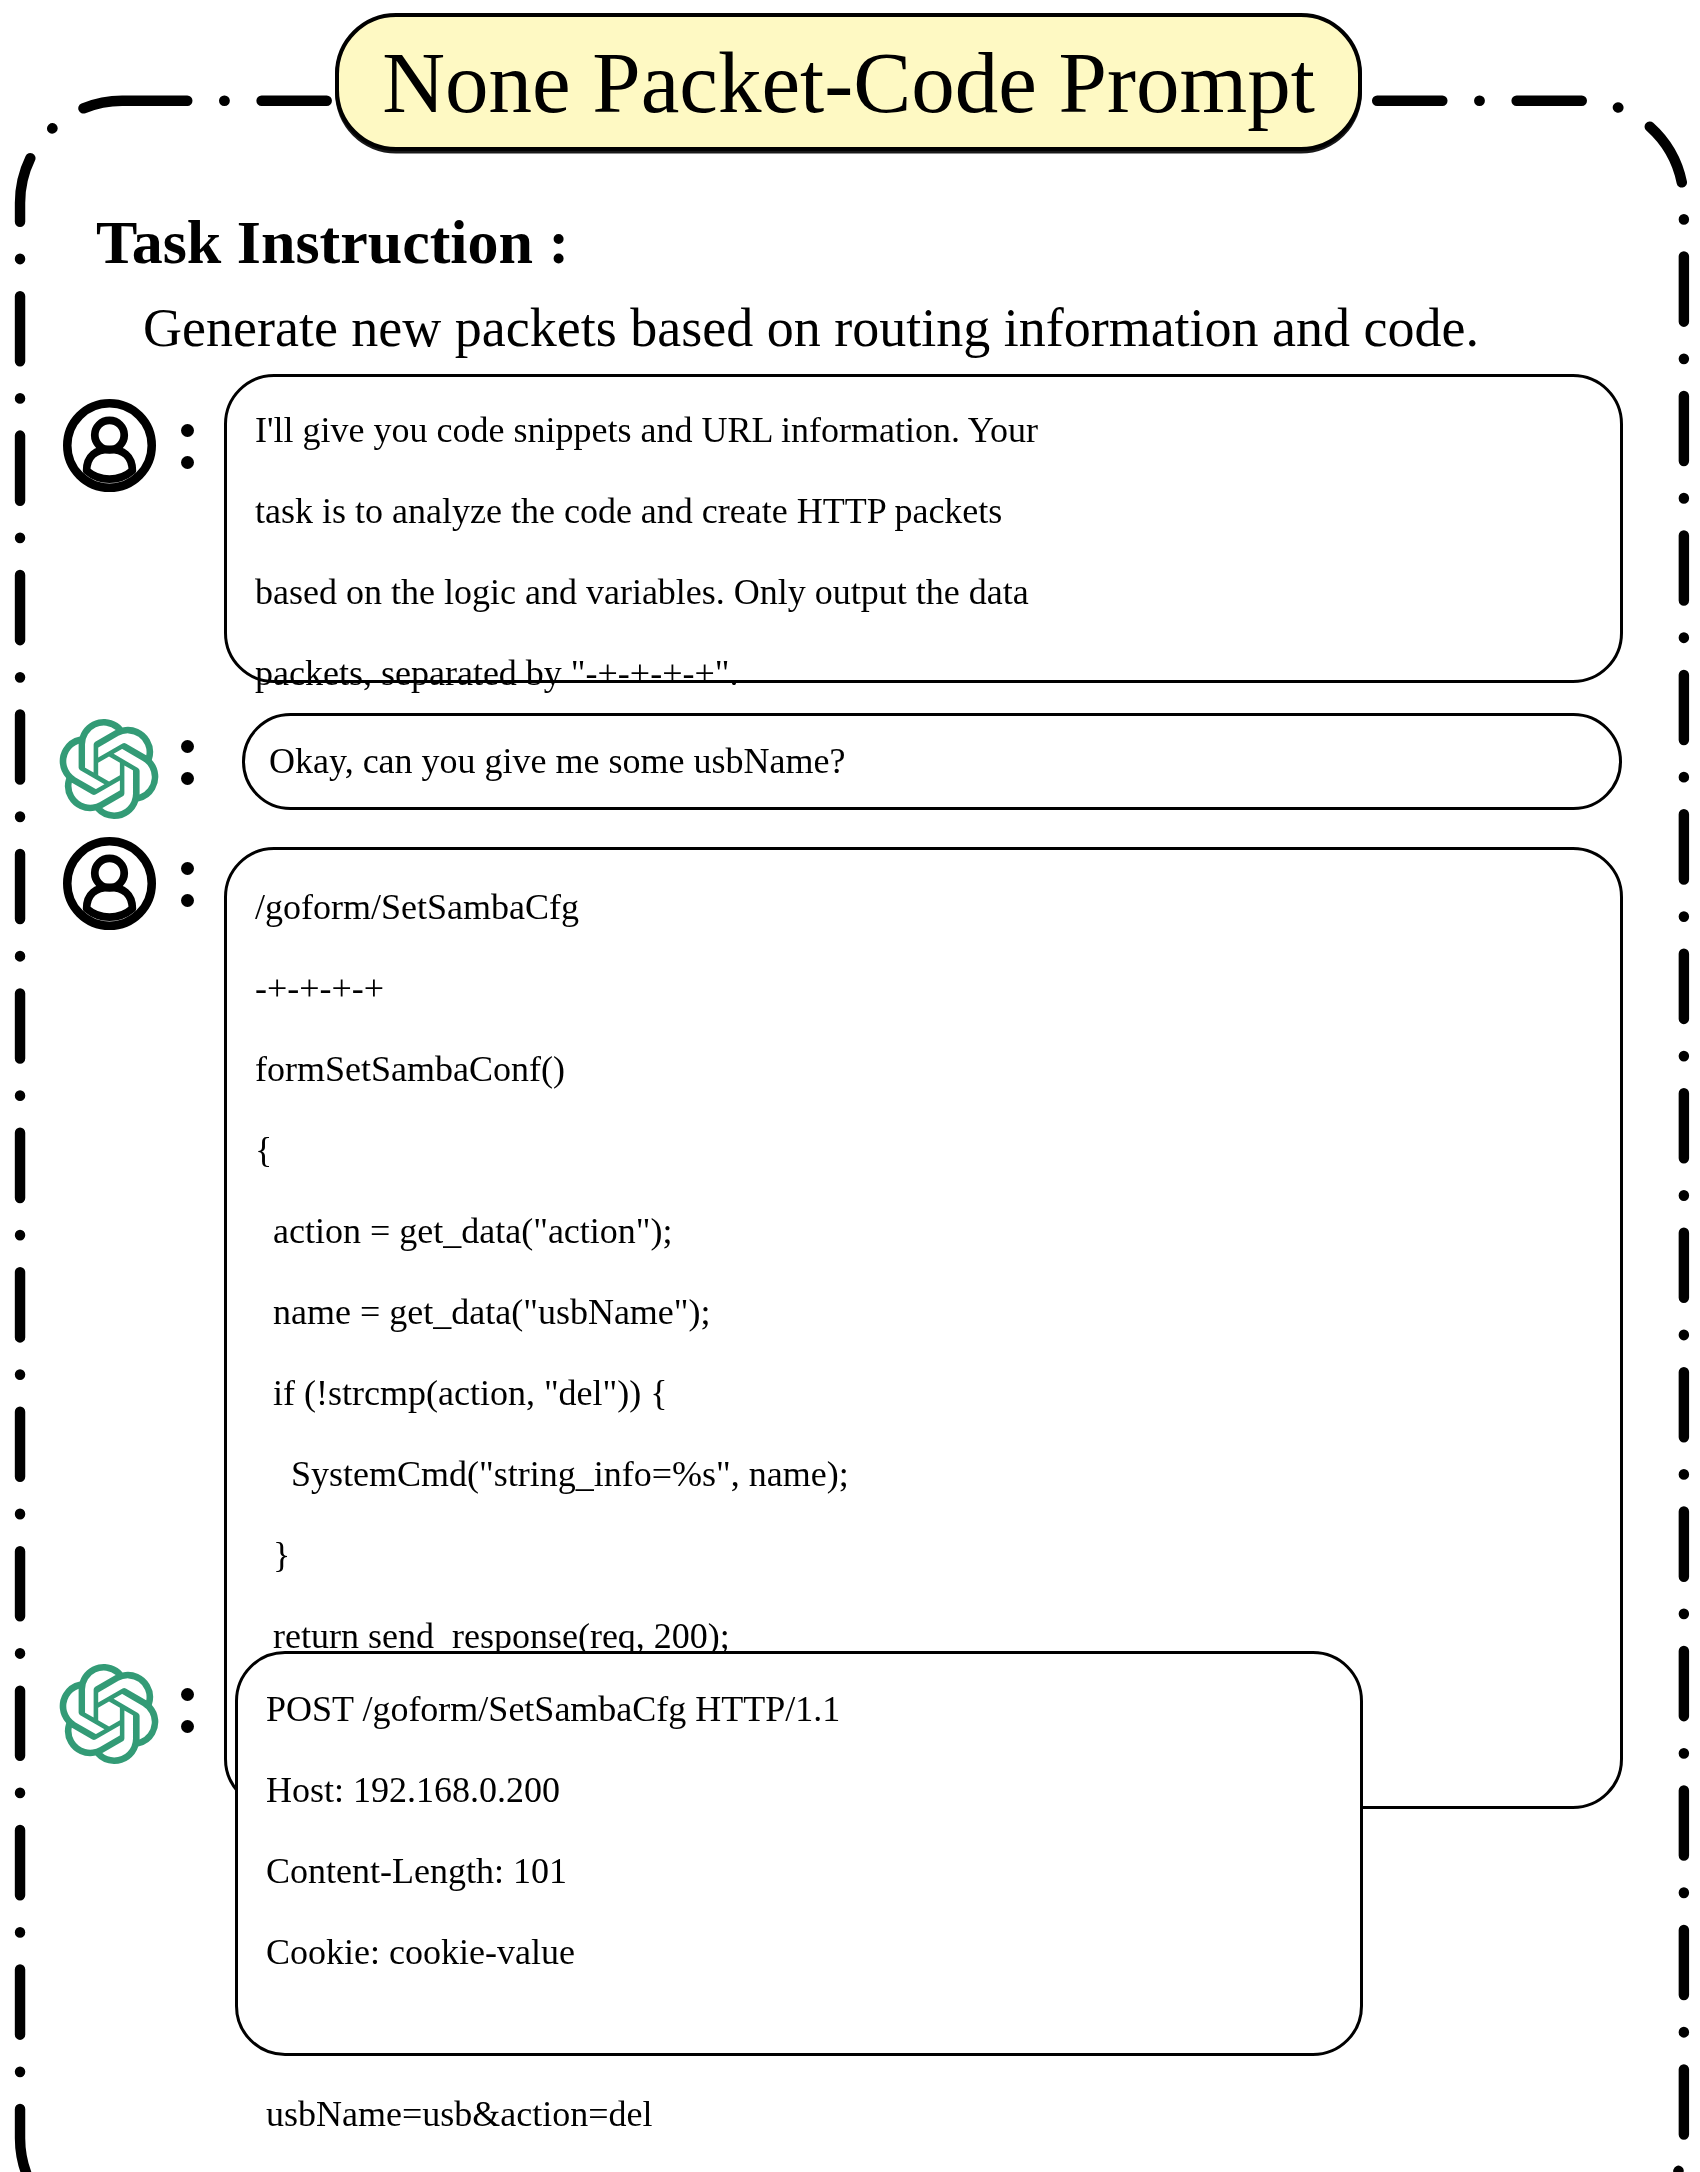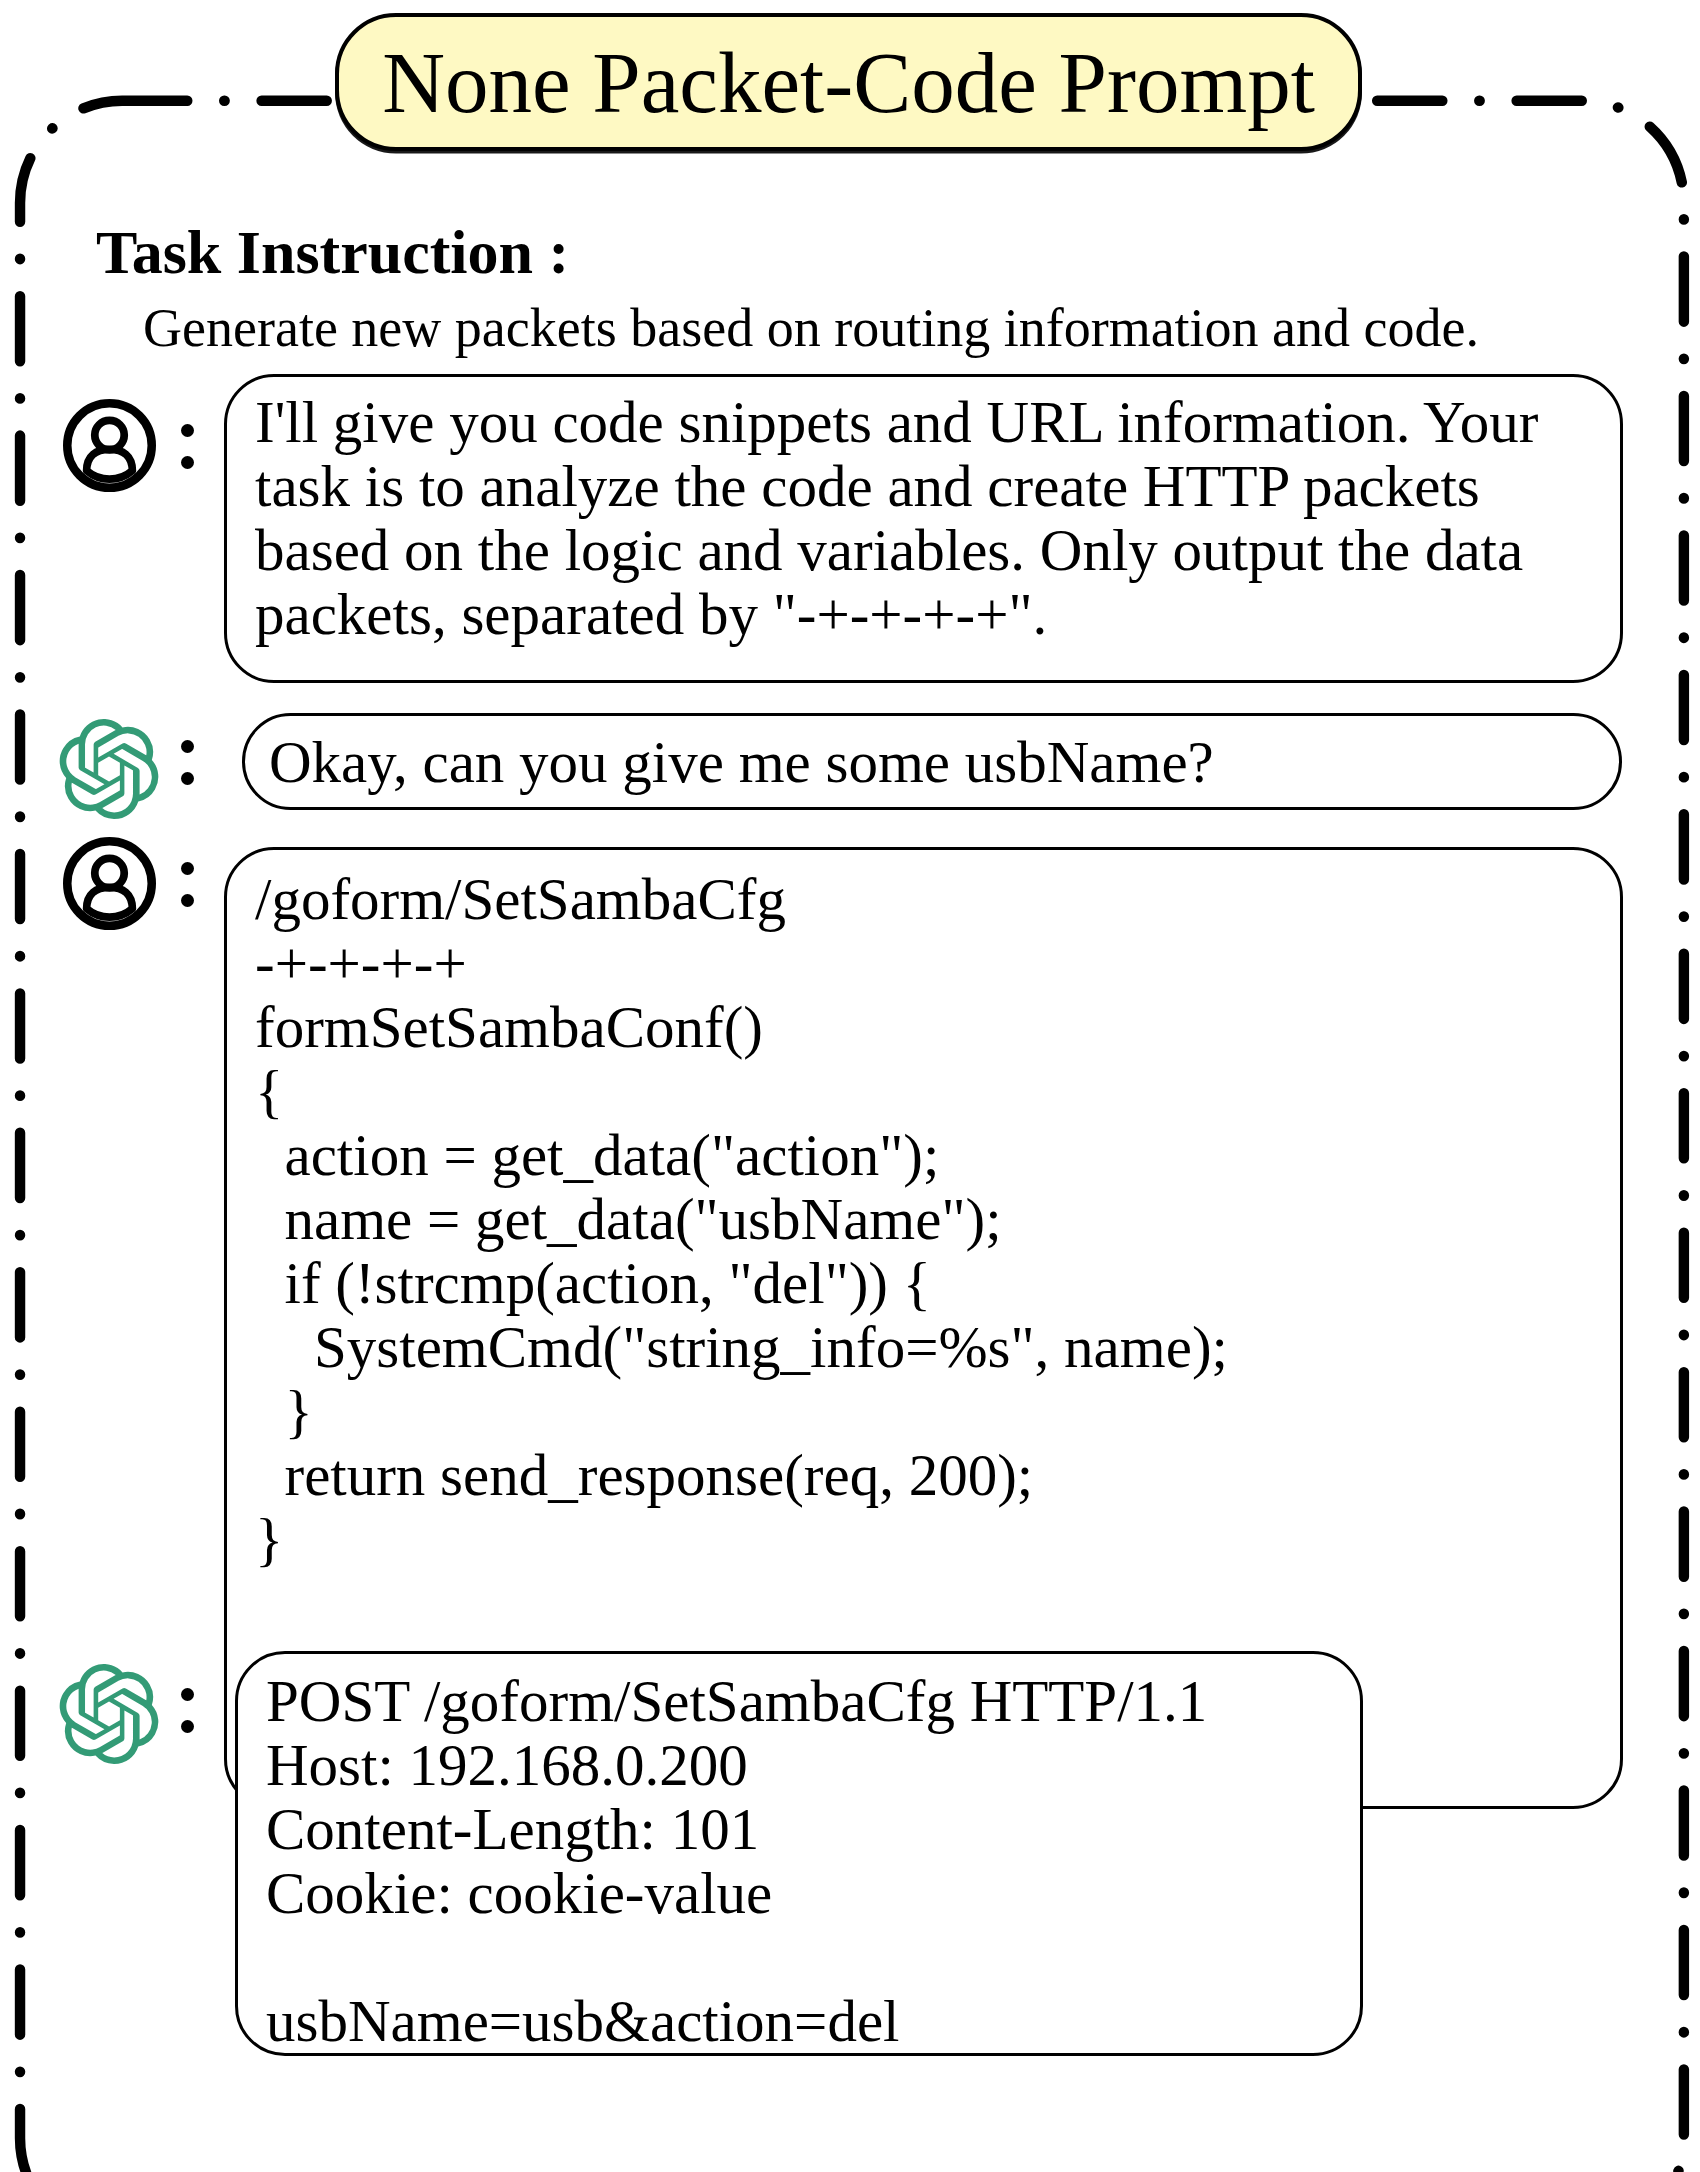--- a/index.html
+++ b/index.html
@@ -21,35 +21,35 @@
     border-radius:61px;
     display:flex;align-items:center;justify-content:center;
     box-shadow:0 2.6px 0 rgba(0,0,0,.9);
     z-index:5;
   }
   .title-text{
     font-size:87px;line-height:1;white-space:nowrap;
   }
   .task-heading{
     left:96px;top:208px;
-    font-size:62px;font-weight:bold;line-height:1.1;white-space:nowrap;margin-top:10px;
+    font-size:62px;font-weight:bold;line-height:1.1;white-space:nowrap;
   }
   .task-subtitle{
     left:143px;top:299px;
     font-size:54px;line-height:1.1;white-space:nowrap;
   }
   .bubble{
     border:3.9px solid #000;
     border-radius:50px;
     background:#fff;
     box-sizing:border-box;
   }
   .bubble .bubble-text{
-    font-size:59px;
-    line-height:64px;
+    font-size:36px;
+    line-height:81px;
     white-space:pre;
   }
   .bubble-1{left:224px;top:374px;width:1399px;height:309px;padding:13px 17.4px 0 28px;}
   .bubble-2{left:242px;top:713px;width:1380px;height:97px;display:flex;align-items:center;padding:0 17.4px 0 24px;}
   .bubble-3{left:224px;top:847px;width:1399px;height:962px;padding:17.4px 17.4px 0 28px;}
   .bubble-4{left:235px;top:1651px;width:1128px;height:405px;padding:15px 17.4px 0 28px;}
   .colon{display:flex;flex-direction:column;gap:18.7px;width:13px;}
   .colon .dot{width:13px;height:13px;border-radius:50%;background:#000;}
   .icon-box{line-height:0;}
 </style>

